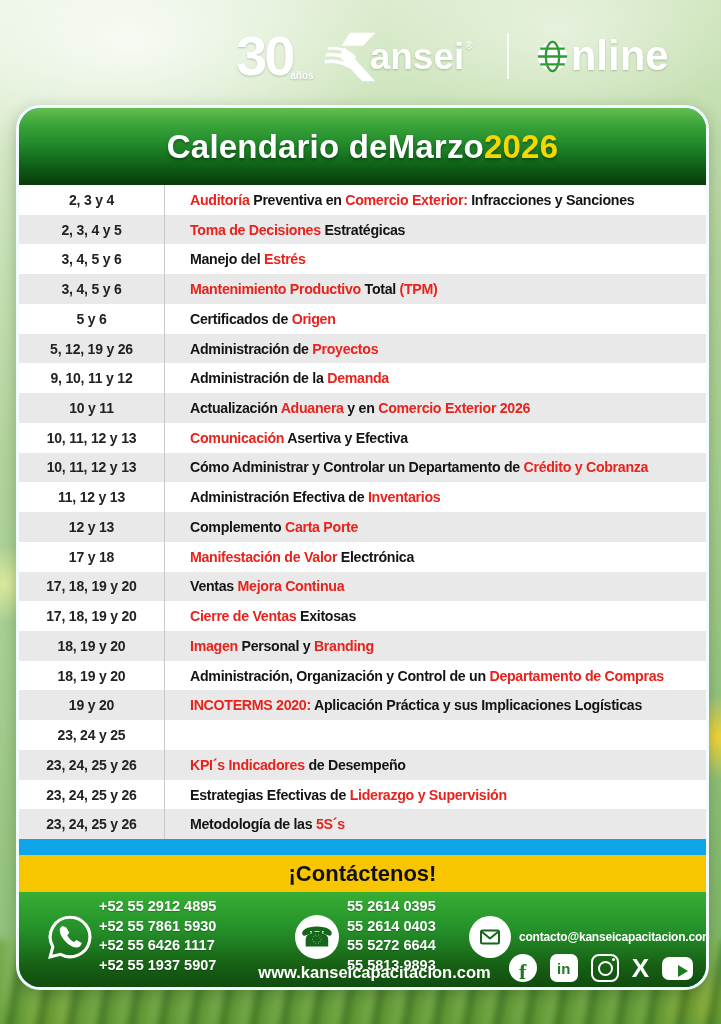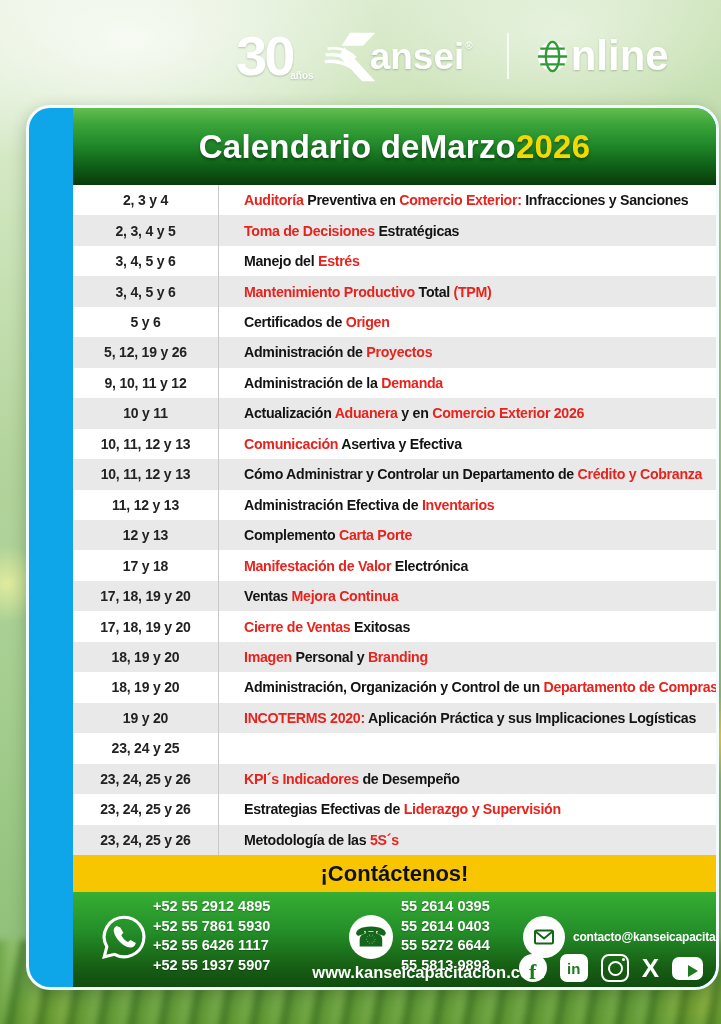--- a/index.html
+++ b/index.html
@@ -32,43 +32,43 @@
   .thirty { font-size:56px; font-weight:bold; letter-spacing:-3px; line-height:1; }
   .anios  { font-size:10px; font-weight:bold; align-self:flex-end; margin:0 8px 11px -2px; letter-spacing:0; }
   .klogo svg { width:56px; height:56px; display:block; }
   .brand { font-size:37px; font-weight:bold; margin-left:-8px; line-height:1; }
   .reg   { font-size:10px; font-weight:bold; align-self:flex-start; margin-top:20px; margin-left:1px; }
   .vdiv  { width:2px; height:46px; background:rgba(255,255,255,.75); margin:0 26px 0 34px; }
   .online { display:flex; align-items:center; font-size:42px; font-weight:bold; line-height:1; }
   .online svg { width:35px; height:35px; margin-right:1px; }
 
   
-  .card { position:absolute; left:26px; top:105px; width:693px; height:885px; z-index:2;
+  .card { position:absolute; left:16px; top:105px; width:693px; height:885px; z-index:2;
     background:#0ea5e9; border:3px solid rgba(255,255,255,.95); border-radius:24px;
     box-shadow:0 5px 16px rgba(25,55,15,.3); overflow:hidden;
-    display:flex; flex-direction:column;padding-left:44px; }
+    display:flex; flex-direction:column; }
 
   .hdr { flex:0 0 77px; display:flex; align-items:center; justify-content:center;
     background:linear-gradient(180deg,#63bd4e 0%, #3aa439 22%, #238c2c 45%, #0f6218 74%, #093a0b 100%);
     font-size:33px; font-weight:bold; letter-spacing:.2px; text-shadow:0 2px 3px rgba(0,0,0,.35); }
   .hdr .wh { color:#ffffff; }
   .hdr .yl { color:#f3d900; }
 
   .tbl { position:relative; flex:1 1 auto; display:flex; flex-direction:column; background:#fff; }
   .tbl::after { content:""; position:absolute; left:145px; top:0; bottom:0; width:1px; background:#c9c9c9; }
   .row { flex:1; display:flex; align-items:center; }
   .row.alt { background:#e9e9e9; }
   .dates { width:145px; flex:0 0 145px; text-align:center; font-weight:bold; font-size:14px; color:#222;
     letter-spacing:-0.2px; }
   .ctitle { flex:1; padding:0 6px 0 13px; font-weight:bold; font-size:14.2px; color:#141414;
     white-space:nowrap; letter-spacing:-0.3px;margin-left:13px; }
   .ctitle .red { color:#e8231d; }
 
   .banner { flex:0 0 37px; background:#f7c600; display:flex; align-items:center; justify-content:center;
-    font-size:22px; font-weight:bold; color:#101010; }
+    font-size:22px; font-weight:bold; color:#101010;margin-top:16px; }
 
   .ftr { flex:0 0 95px; position:relative; color:#fff; font-weight:bold;
     background:linear-gradient(180deg,#37ae34 0%, #249029 40%, #175f14 78%, #114c0f 100%); }
   .wa-icon { position:absolute; left:26px; top:20px; width:50px; height:50px; }
   .wa-nums { position:absolute; left:80px; top:5px; font-size:14.5px; line-height:19.5px; text-shadow:0 1px 1px rgba(0,0,0,.25); }
   .ph-icon { position:absolute; left:276px; top:23px; width:44px; height:44px; background:#fff; border-radius:50%;
     display:flex; align-items:center; justify-content:center; color:#15661a; font-size:26px; line-height:1; }
   .ph-nums { position:absolute; left:328px; top:5px; font-size:14.5px; line-height:19.5px; text-shadow:0 1px 1px rgba(0,0,0,.25); }
   .mail-icon { position:absolute; left:450px; top:24px; width:42px; height:42px; background:#fff; border-radius:50%;
     display:flex; align-items:center; justify-content:center; }

